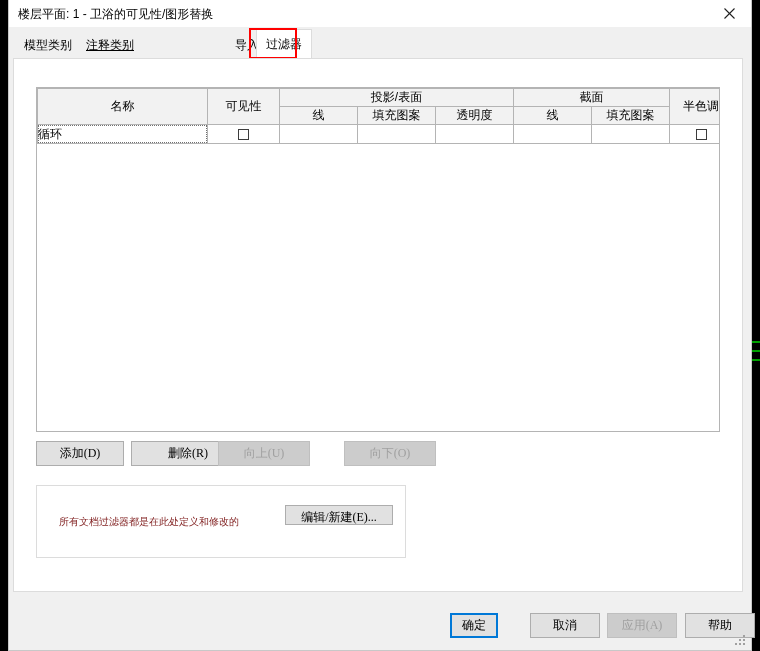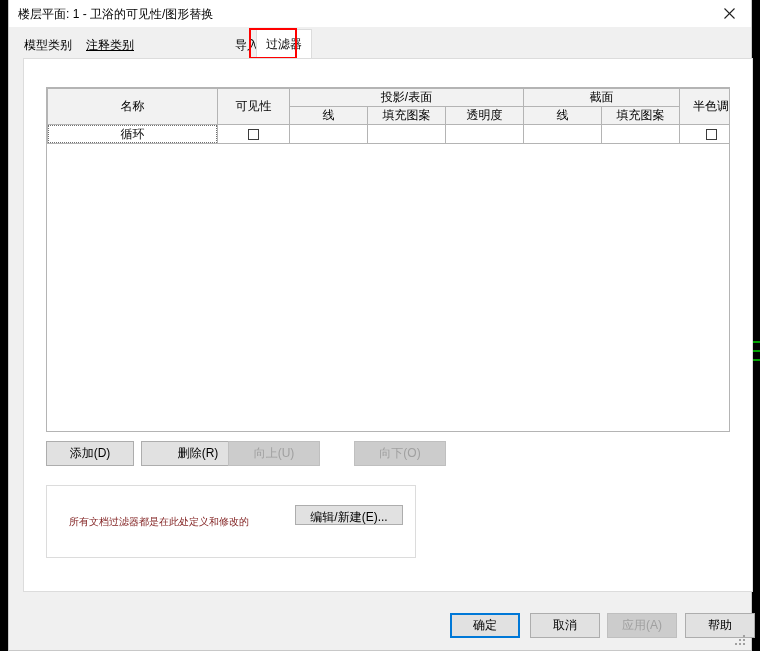--- a/index.html
+++ b/index.html
@@ -115,21 +115,21 @@
     width: 48px;
     height: 31px;
     border: 2px solid #ff0000;
     box-sizing: border-box;
     pointer-events: none;
   }
 
   
   .tabpage {
     position: absolute;
-    left: 14px;
+    left: 4px;
     top: 58px;
     width: 730px;
     height: 534px;
     background: #ffffff;
     border: 1px solid #dcdcdc;
     box-sizing: border-box;
   }
 
   
   .grid-outer {
@@ -162,21 +162,21 @@
   table.grid th.h-sub  { height: 16px; }
   table.grid td {
     border: 1px solid #b4b4b4;
     border-top: none;
     height: 18px;
     padding: 0;
     background: #ffffff;
   }
   td.cell-name {
     padding-left: 4px;
-    text-align: center;
+    text-align: left;
     position: relative;
   }
   td.cell-name .focus {
     position: absolute;
     left: 0; top: 0; right: 0; bottom: 0;
     border: 1px dotted #707070;
     pointer-events: none;
   }
   td.cell-center { text-align: center; }
   td.disabled-cell {
@@ -205,21 +205,21 @@
   col.c-sf     { width: 78px; }
   col.c-half   { width: 63px; }
 
   
   .btn {
     position: absolute;
     height: 25px;
     background: #e1e1e1;
     border: 1px solid #adadad;
     font-size: 12px;
-    font-family: Liberation Sans, sans-serif;
+    font-family: Liberation Serif, serif;
     color: #000;
     box-sizing: border-box;
     line-height: 23px;
     padding: 0;
     cursor: default;
     white-space: nowrap;
   }
   .btn.disabled {
     background: #cccccc;
     border-color: #bfbfbf;
@@ -258,21 +258,21 @@
   .b-editnew {
     position: absolute;
     left: 248px;
     top: 19px;
     width: 108px;
     height: 20px;
   }
 
   
   .footer-btn { top: 613px; height: 25px; }
-  .f-ok     { left: 441px; width: 70px; }
+  .f-ok     { left: 441px; width: 48px; }
   .f-cancel { left: 521px; width: 70px; }
   .f-apply  { left: 598px; width: 70px; }
   .f-help   { left: 676px; width: 70px; }
 
   .grip {
     position: absolute;
     right: 4px;
     bottom: 3px;
     width: 12px;
     height: 12px;

